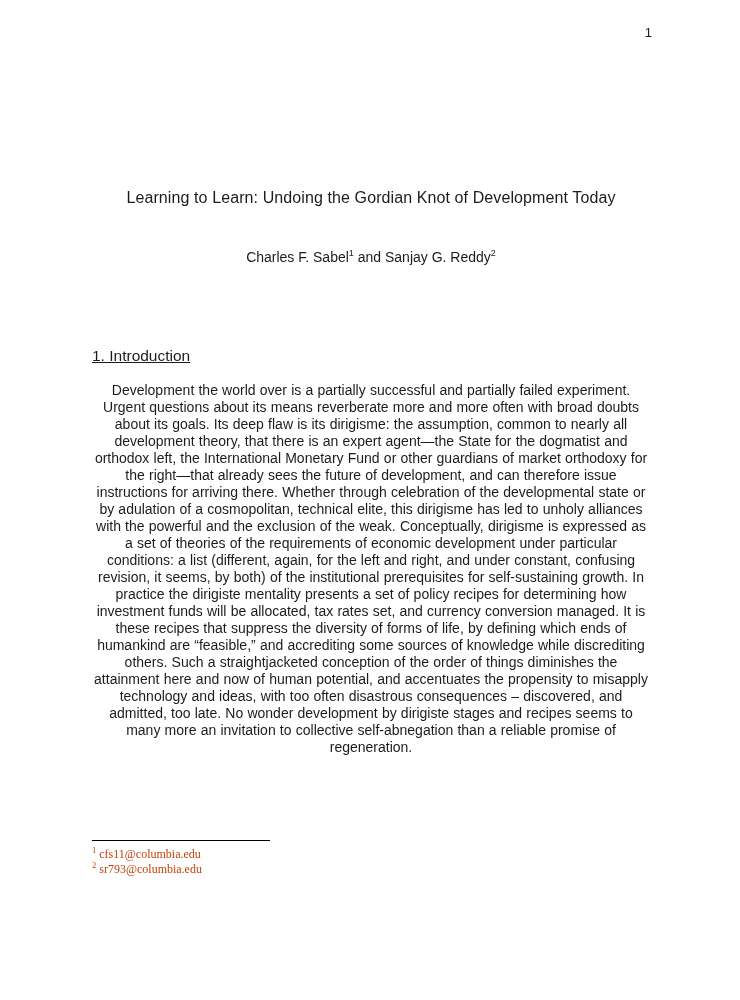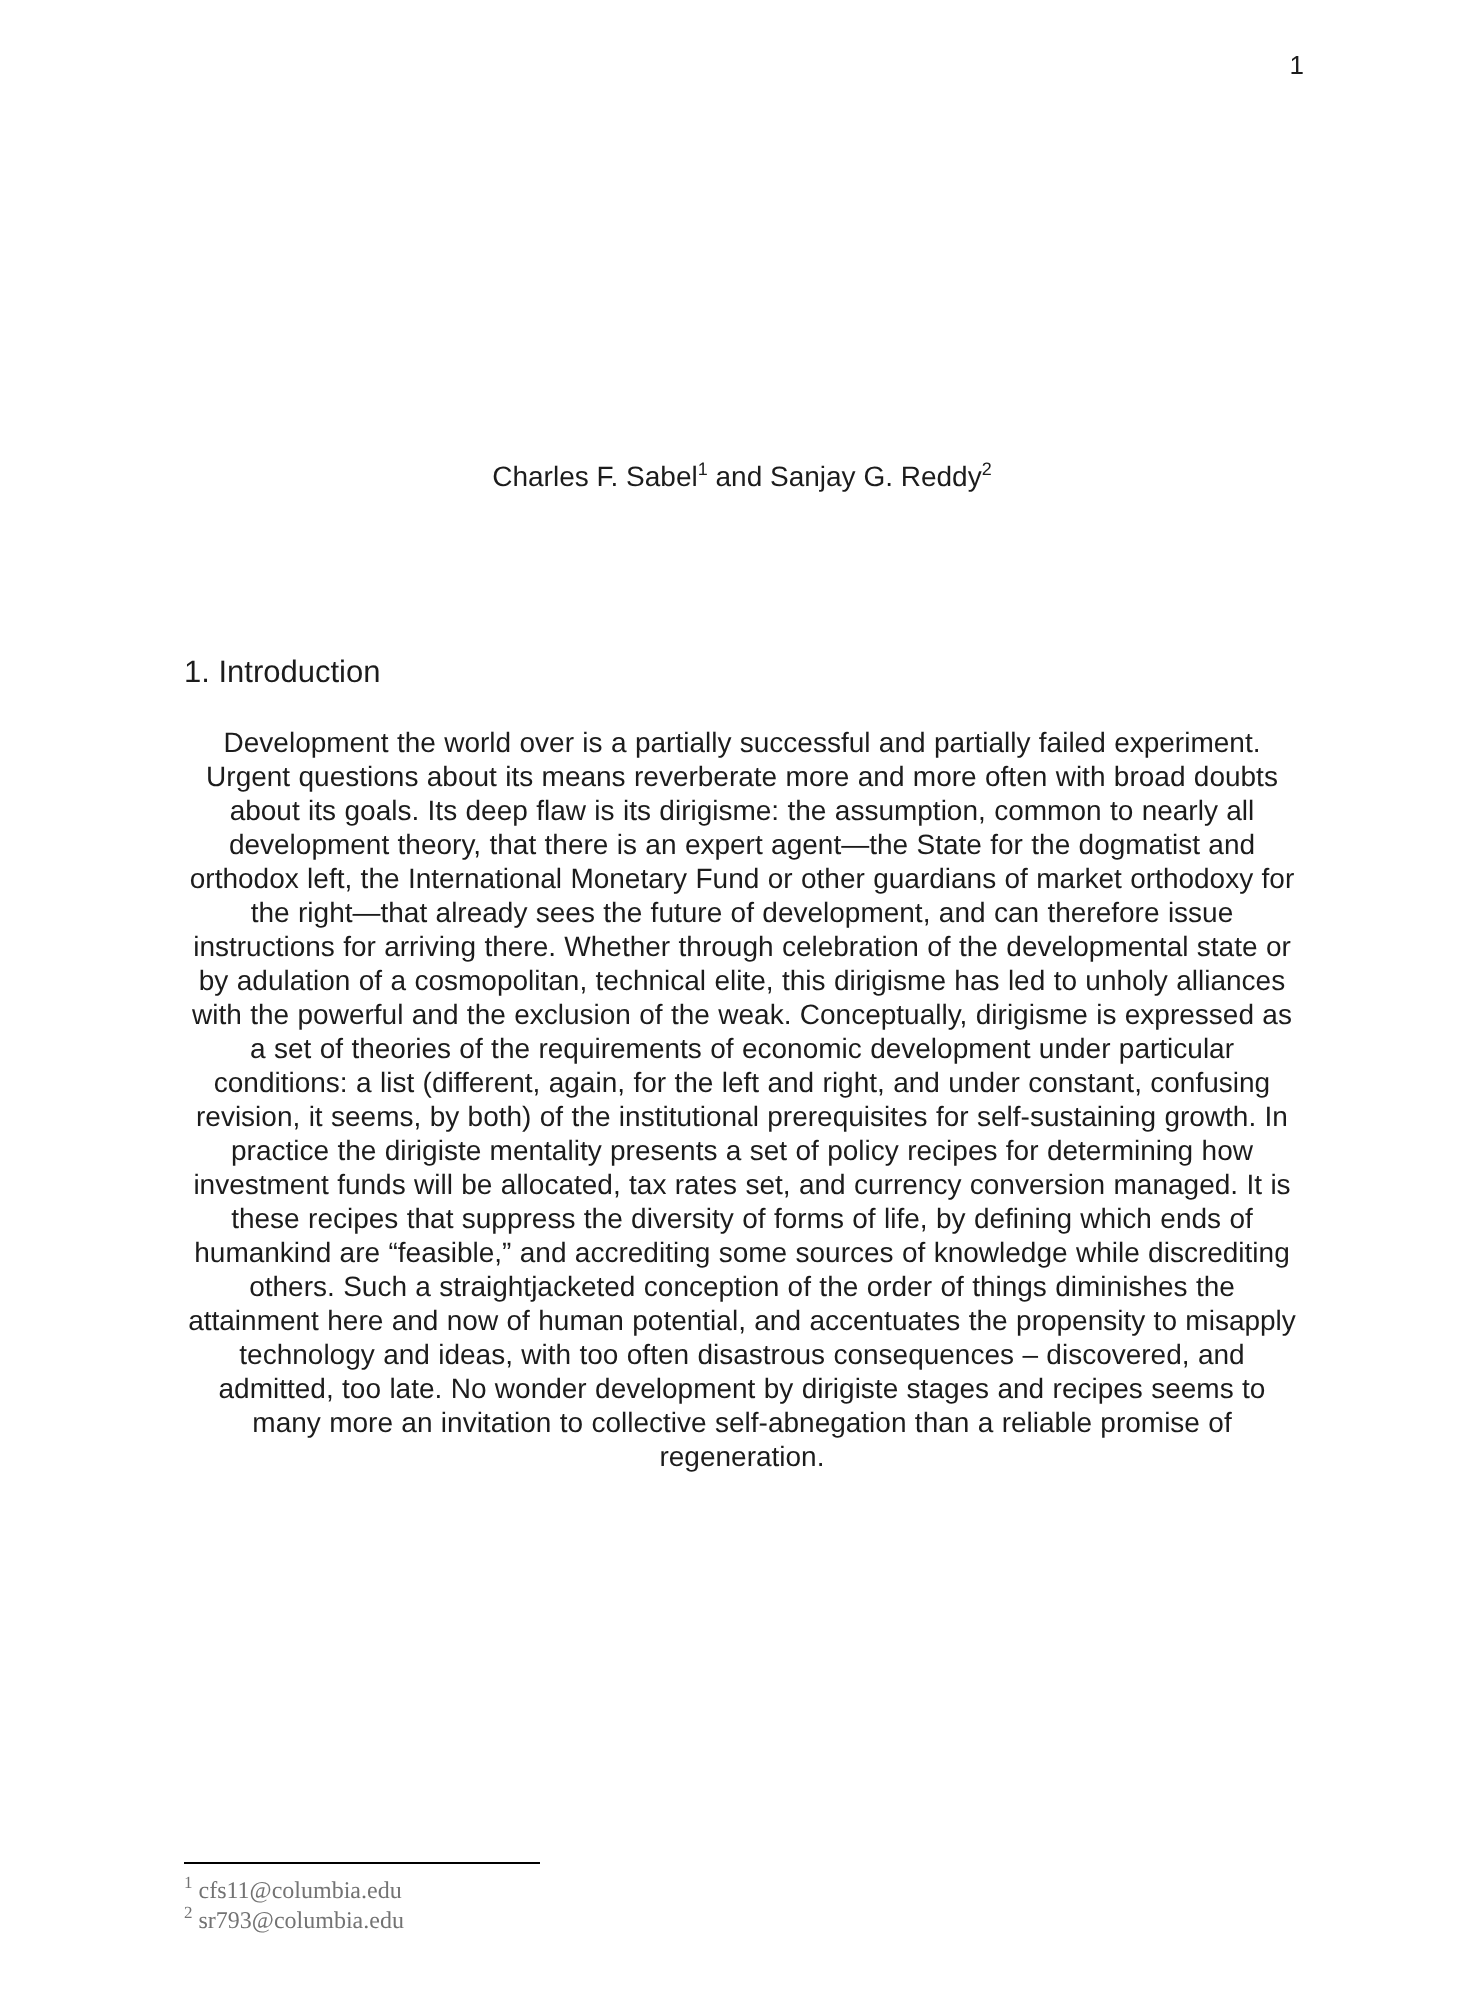--- a/index.html
+++ b/index.html
@@ -44,35 +44,36 @@
   }
   sup {
     font-size: 9px;
     line-height: 0;
     vertical-align: super;
   }
   .section-heading {
     margin-top: 81px;
     font-size: 15.5px;
     font-weight: normal;
+    text-decoration: underline;
   }
   .body-para {
     margin-top: 17px;
     font-size: 14px;
     line-height: 17px;
     text-align: center;
     word-spacing: 0.3px;
   }
   .footnotes {
     position: absolute;
     left: 92px;
-    top: 931px;
+    top: 840px;
     font-family: "Liberation Serif", serif;
     font-size: 12px;
-    color: #737373;
+    color: #c2410c;
   }
   .footnote-rule {
     width: 178px;
     height: 0;
     border-top: 1px solid #000000;
     margin-bottom: 6px;
   }
   .footnote {
     line-height: 15px;
   }
@@ -82,20 +83,21 @@
 </style>
 </head>
 <body>
 
 <div class="page">
 
   <div class="page-number">1</div>
 
   <div class="content">
 
+    <h1 class="title">Learning to Learn: Undoing the Gordian Knot of Development Today</h1>
 
     <div class="authors"><span>Charles F. Sabel</span><sup>1</sup><span> and </span><span>Sanjay G. Reddy</span><sup>2</sup></div>
 
     <h2 class="section-heading">1. Introduction</h2>
 
     <p class="body-para">Development the world over is a partially successful and partially failed experiment.  Urgent questions about its means reverberate more and more often with broad doubts about its goals. Its deep flaw is its dirigisme: the assumption, common to nearly all development theory, that there is an expert agent—the State for the dogmatist and orthodox left, the International Monetary Fund or other guardians of market orthodoxy for the right—that already sees the future of development, and can therefore issue instructions for arriving there.   Whether through celebration of the developmental state or by adulation of a cosmopolitan, technical elite, this dirigisme has led to unholy alliances with the powerful and the exclusion of the weak.  Conceptually, dirigisme is expressed as a set of theories of the requirements of economic development under particular conditions: a list (different, again, for the left and right, and under constant, confusing revision, it seems, by both) of the institutional prerequisites for self-sustaining growth.  In practice the dirigiste mentality presents a set of policy recipes for determining how investment funds will be allocated, tax rates set, and currency conversion managed. It is these recipes that suppress the diversity of forms of life, by defining which ends of humankind are “feasible,” and accrediting some sources of knowledge while discrediting others.  Such a straightjacketed conception of the order of things diminishes the attainment here and now of human potential, and accentuates the propensity to misapply technology and ideas, with too often disastrous consequences – discovered, and admitted, too late.  No wonder development by dirigiste stages and recipes seems to many more an invitation to collective self-abnegation than a reliable promise of regeneration.</p>
 
 
   </div>
 

